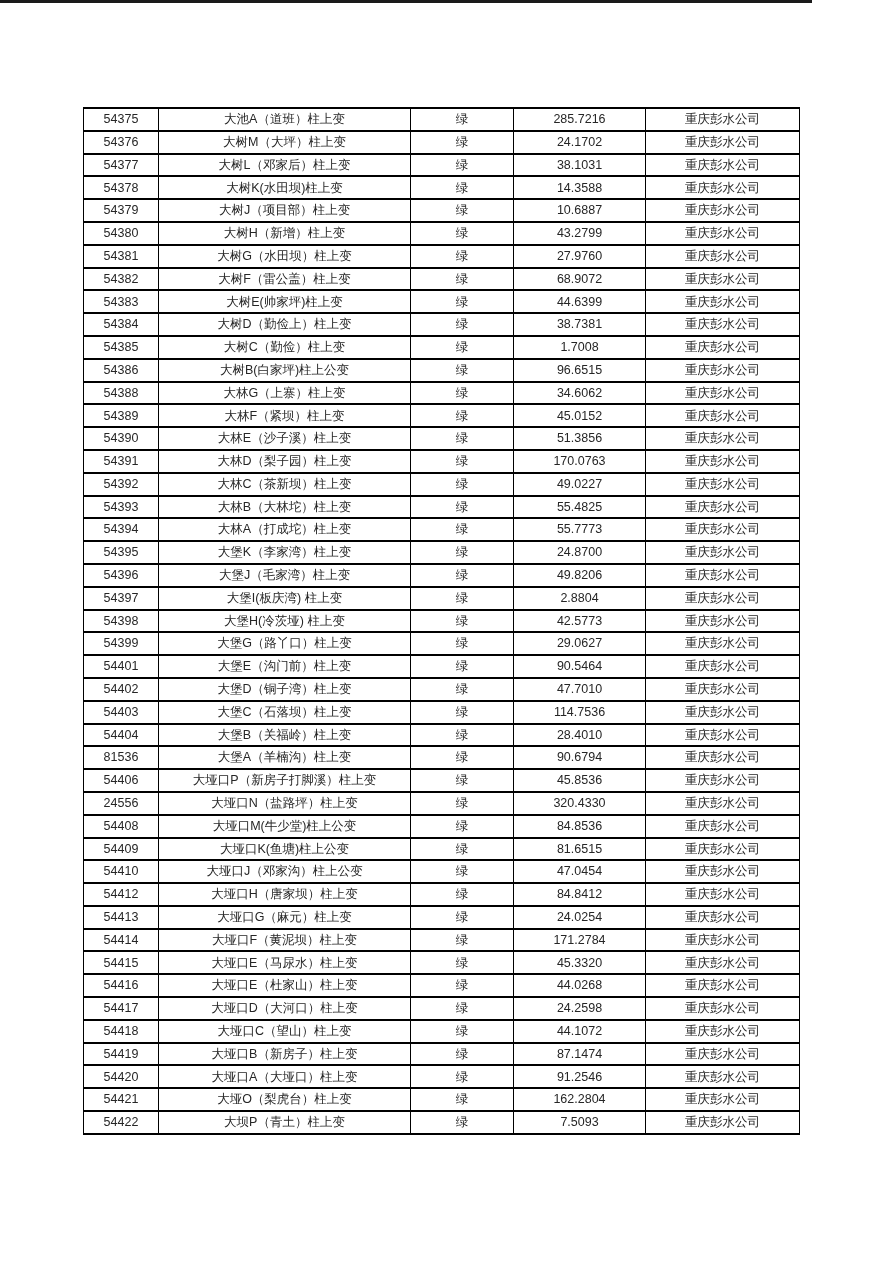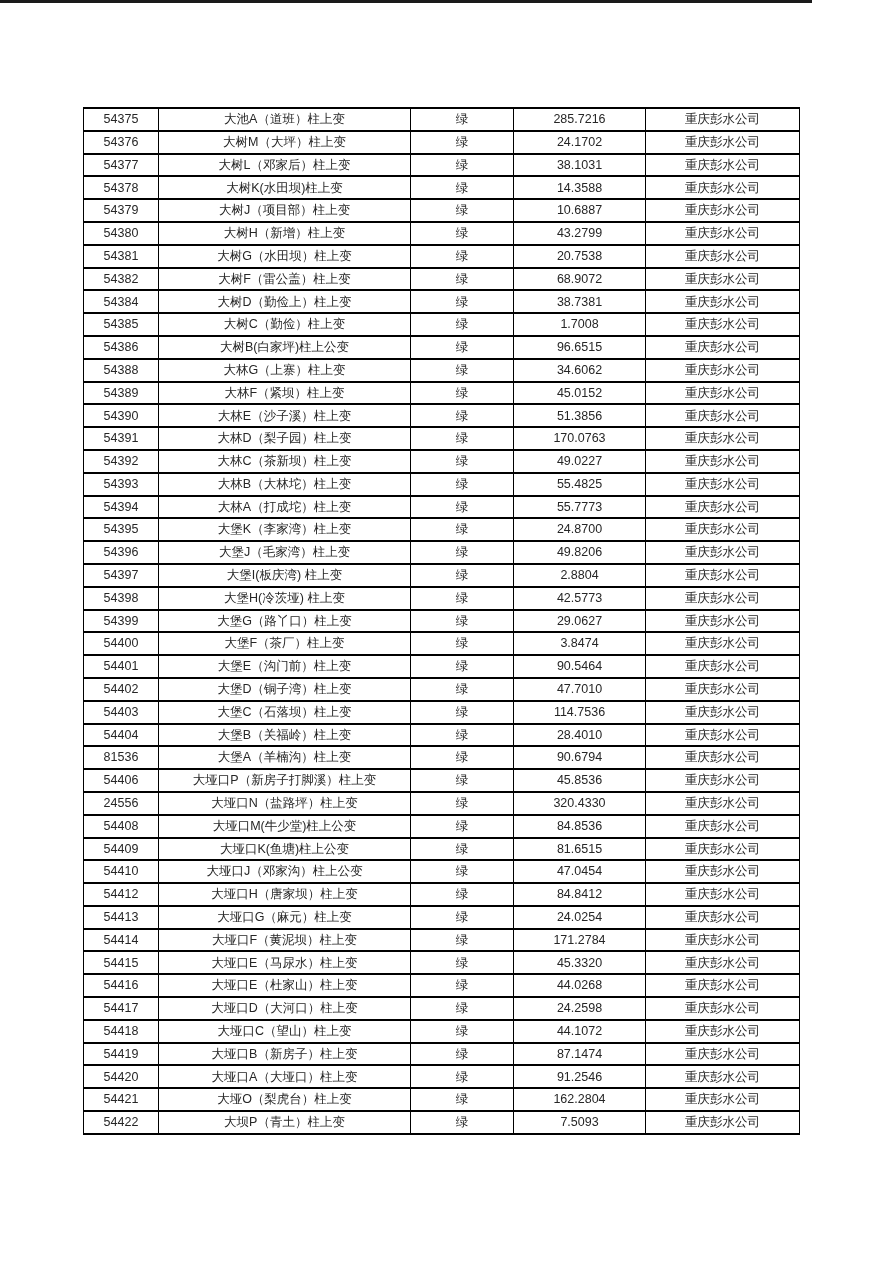--- a/index.html
+++ b/index.html
@@ -102,31 +102,38 @@
     <td>54380</td>
     <td>大树H（新增）柱上变</td>
     <td>绿</td>
     <td>43.2799</td>
     <td>重庆彭水公司</td>
   </tr>
       <tr>
     <td>54381</td>
     <td>大树G（水田坝）柱上变</td>
     <td>绿</td>
-    <td>20.7538</td>
+    <td>27.9760</td>
     <td>重庆彭水公司</td>
   </tr>
       <tr>
     <td>54382</td>
     <td>大树F（雷公盖）柱上变</td>
     <td>绿</td>
     <td>68.9072</td>
     <td>重庆彭水公司</td>
   </tr>
       <tr>
+    <td>54383</td>
+    <td>大树E(帅家坪)柱上变</td>
+    <td>绿</td>
+    <td>44.6399</td>
+    <td>重庆彭水公司</td>
+  </tr>
+      <tr>
     <td>54384</td>
     <td>大树D（勤俭上）柱上变</td>
     <td>绿</td>
     <td>38.7381</td>
     <td>重庆彭水公司</td>
   </tr>
       <tr>
     <td>54385</td>
     <td>大树C（勤俭）柱上变</td>
     <td>绿</td>
@@ -215,27 +222,20 @@
     <td>大堡H(冷茨垭) 柱上变</td>
     <td>绿</td>
     <td>42.5773</td>
     <td>重庆彭水公司</td>
   </tr>
       <tr>
     <td>54399</td>
     <td>大堡G（路丫口）柱上变</td>
     <td>绿</td>
     <td>29.0627</td>
-    <td>重庆彭水公司</td>
-  </tr>
-      <tr>
-    <td>54400</td>
-    <td>大堡F（茶厂）柱上变</td>
-    <td>绿</td>
-    <td>3.8474</td>
     <td>重庆彭水公司</td>
   </tr>
       <tr>
     <td>54401</td>
     <td>大堡E（沟门前）柱上变</td>
     <td>绿</td>
     <td>90.5464</td>
     <td>重庆彭水公司</td>
   </tr>
       <tr>

